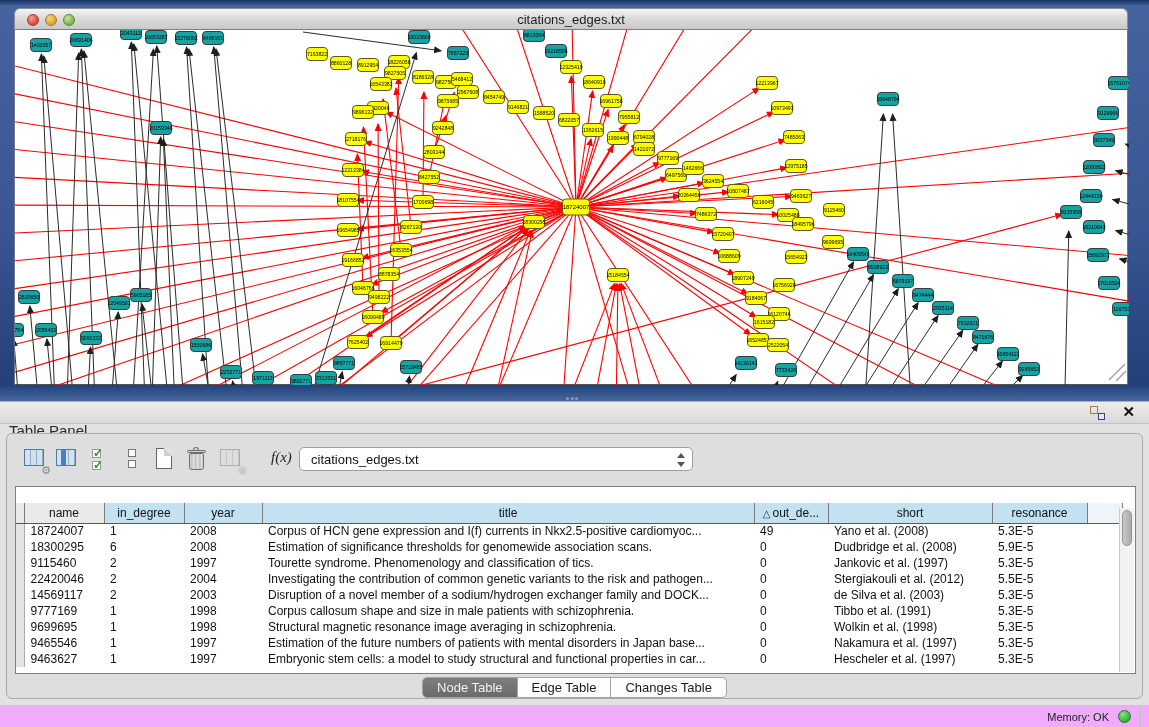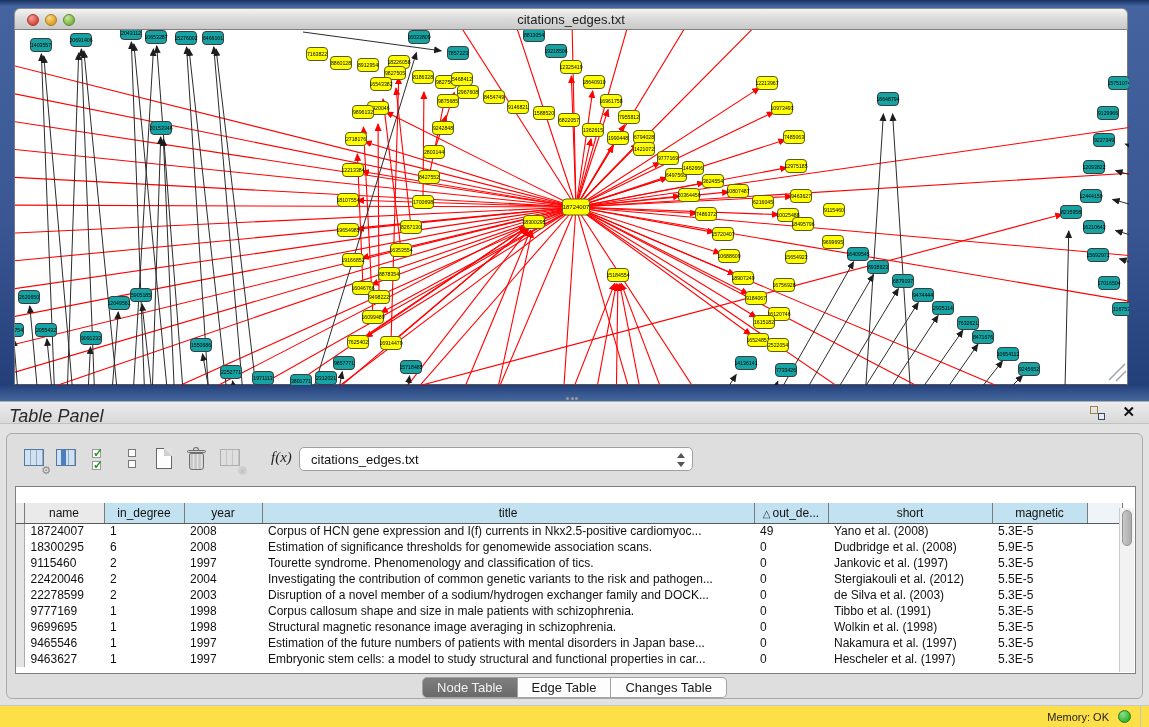--- a/index.html
+++ b/index.html
@@ -24,21 +24,21 @@
   #net-svg{position:absolute;left:0;top:0;}
 
   
   #splitter-handle{position:absolute;left:566px;top:396px;width:12px;height:6px;}
   #splitter-handle i{position:absolute;width:3px;height:3px;background:#9a9a9a;border-radius:50%;}
 
   
   #table-panel{position:absolute;left:0;top:401px;width:1149px;height:304px;background:#e2e2e2;border-top:1px solid #aeaeae;}
   #tp-header{position:absolute;left:0;top:0;width:1149px;height:22px;
     background:linear-gradient(180deg,#ececec,#d9d9d9);border-bottom:1px solid #c2c2c2;}
-  #tp-title{position:absolute;left:9px;top:4px;font-size:18px;color:#2a2a2a;font-style:italic;}
+  #tp-title{position:absolute;left:9px;top:20px;font-size:15px;color:#2a2a2a;}
   #tp-float{position:absolute;right:44px;top:4px;width:15px;height:14px;cursor:pointer;}
   #tp-float .sq1{position:absolute;left:0;top:0;width:8px;height:8px;border:1.5px solid #9b8449;}
   #tp-float .sq2{position:absolute;right:0;bottom:0;width:7px;height:7px;border:1.5px solid #31496f;background:#e9e9e9;}
   #tp-close{position:absolute;right:14px;top:1px;font-size:15px;font-weight:bold;color:#111;cursor:pointer;}
 
   #tp-body{position:absolute;left:6px;top:31px;width:1137px;height:266px;background:#dedede;
     border:1px solid #a9a9a9;border-radius:6px;}
 
   
   #toolbar{position:absolute;left:6px;top:11px;height:30px;}
@@ -84,21 +84,21 @@
 
   
   #tabs{position:absolute;left:0;right:0;top:243px;height:21px;text-align:center;}
   .seg{display:inline-block;vertical-align:top;height:21px;line-height:20px;font-size:13px;padding:0 14px;
     background:#fdfdfd;border:1px solid #a3a3a3;border-left:none;color:#1a1a1a;cursor:pointer;}
   .seg.first{border-left:1px solid #a3a3a3;border-radius:5px 0 0 5px;}
   .seg.last{border-radius:0 5px 5px 0;}
   .seg.selected{background:linear-gradient(180deg,#7e7e7e,#6a6a6a);color:#f2f2f2;}
 
   
-  #statusbar{position:absolute;left:0;top:705px;width:1149px;height:22px;background:#fde047;border-top:1px solid #c8c8c8;}
+  #statusbar{position:absolute;left:0;top:705px;width:1149px;height:22px;background:#f0abfc;border-top:1px solid #c8c8c8;}
   #mem-label{position:absolute;right:40px;top:5px;font-size:11px;color:#222;}
   #mem-dot{position:absolute;right:18px;top:4px;width:13px;height:13px;border-radius:50%;
     background:radial-gradient(circle at 35% 30%,#8fe08f,#2fb52f 70%);border:1px solid #227a22;}
   #status-sep{position:absolute;right:8px;top:0;bottom:0;width:1px;background:#c2c2c2;}
 </style>
 </head>
 <body>
 
 <div id="stage">
 
@@ -823,21 +823,21 @@
           </colgroup>
           <thead>
               <tr id="hdr-row">
                 <th class="gray"></th>
                 <th class="gray"><span>name</span></th>
                 <th><span>in_degree</span></th>
                 <th><span>year</span></th>
                 <th><span>title</span></th>
                 <th><span class="sort-tri">△</span><span>out_de...</span></th>
                 <th><span>short</span></th>
-                <th><span>magnetic</span></th>
+                <th><span>resonance</span></th>
                 <th style="background: rgb(238, 244, 248);"></th>
               </tr>
             </thead>
           <tbody id="grid-body">
               <tr>
                 <td class="rowhdr"></td>
                 <td>18724007</td>
                 <td>1</td>
                 <td>2008</td>
                 <td>Corpus of HCN gene expression and I(f) currents in Nkx2.5-positive cardiomyoc...</td>
@@ -874,21 +874,21 @@
                 <td>2</td>
                 <td>2004</td>
                 <td>Investigating the contribution of common genetic variants to the risk and pathogen...</td>
                 <td>0</td>
                 <td>Stergiakouli et al. (2012)</td>
                 <td>5.5E-5</td>
                 <td></td>
               </tr>
               <tr>
                 <td class="rowhdr"></td>
-                <td>22278599</td>
+                <td>14569117</td>
                 <td>2</td>
                 <td>2003</td>
                 <td>Disruption of a novel member of a sodium/hydrogen exchanger family and DOCK...</td>
                 <td>0</td>
                 <td>de Silva et al. (2003)</td>
                 <td>5.3E-5</td>
                 <td></td>
               </tr>
               <tr>
                 <td class="rowhdr"></td>

